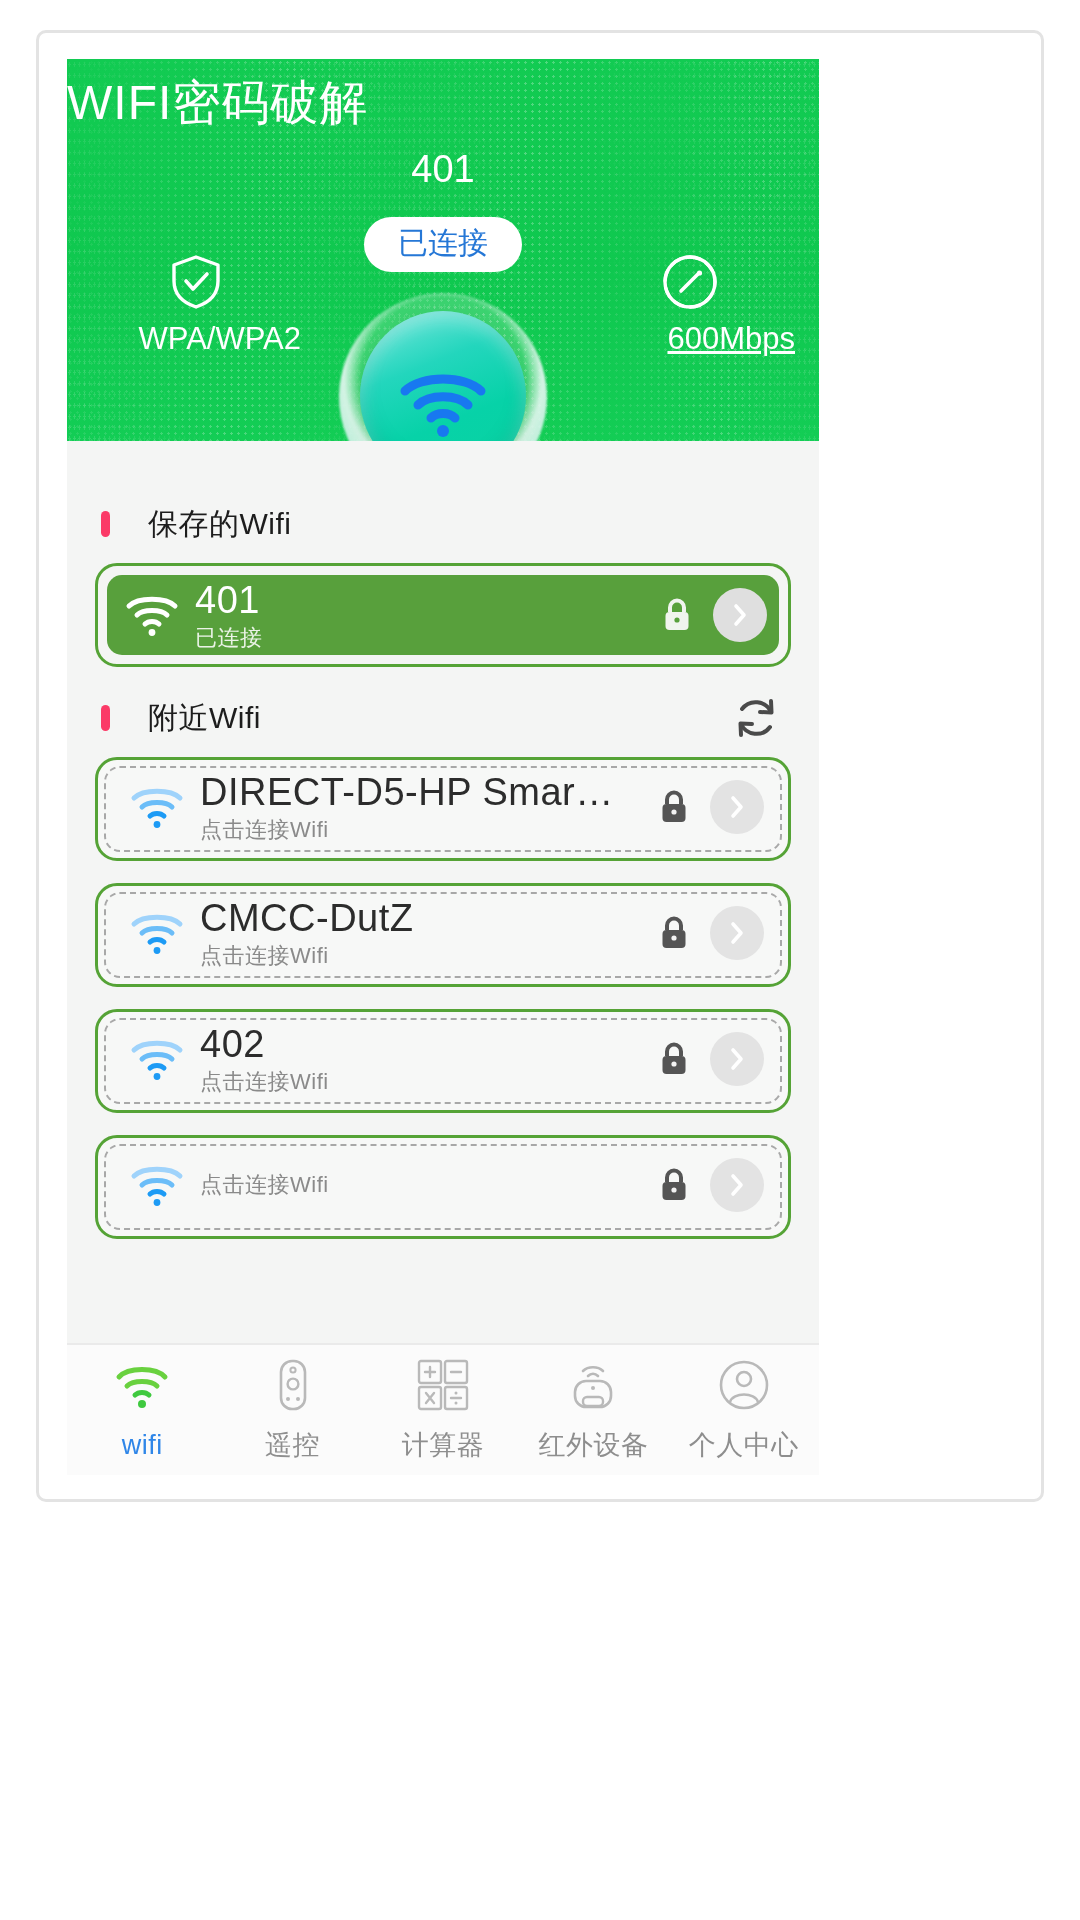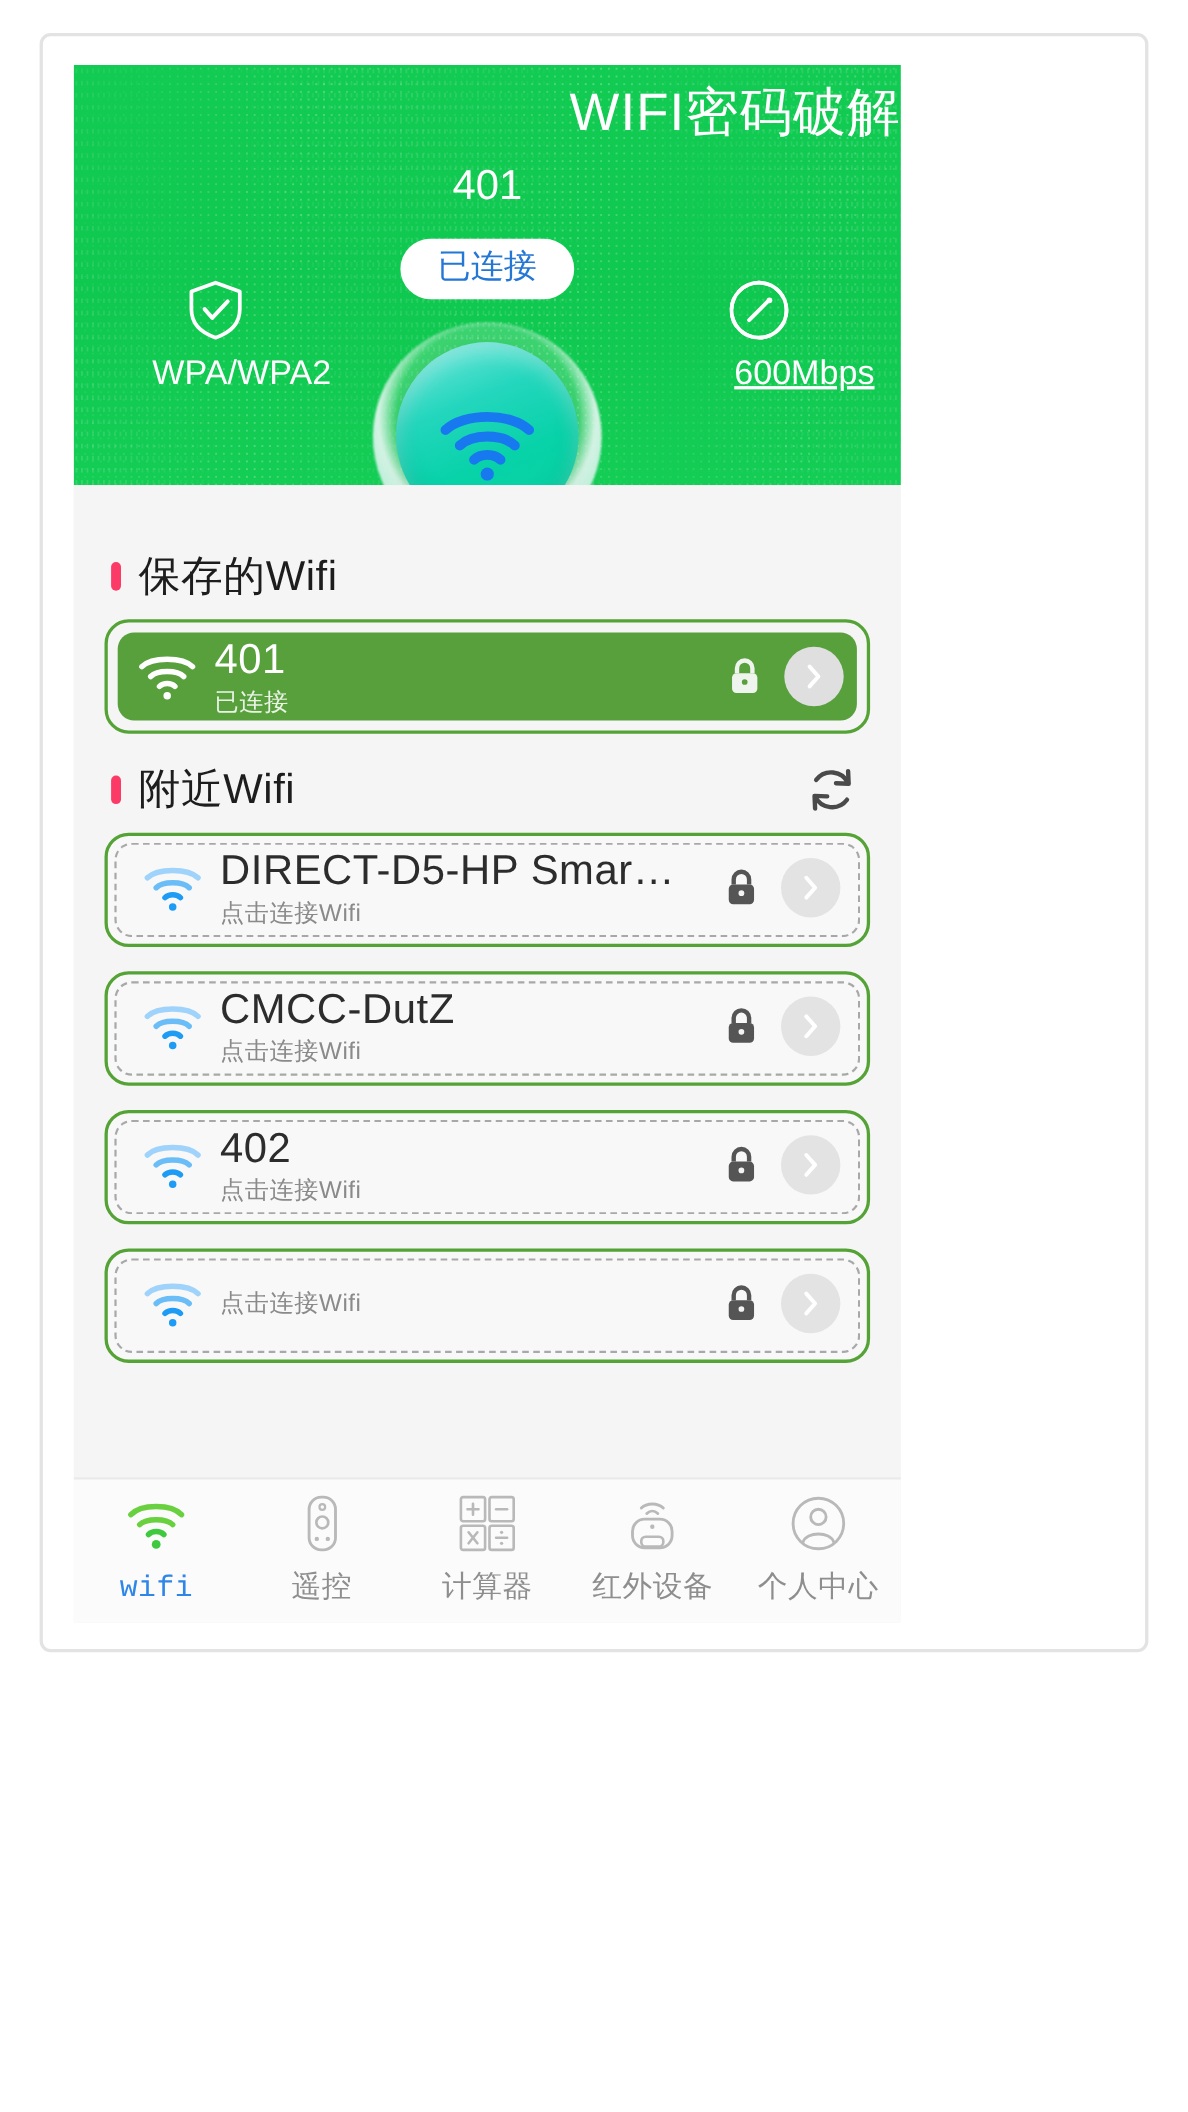--- a/index.html
+++ b/index.html
@@ -62,21 +62,21 @@
     background-size: 5px 11px;
     -webkit-mask-image: linear-gradient(80deg, rgba(0,0,0,.7) 0%, transparent 20%, rgba(0,0,0,.6) 46%, transparent 66%, rgba(0,0,0,.55) 92%);
     mask-image: linear-gradient(80deg, rgba(0,0,0,.7) 0%, transparent 20%, rgba(0,0,0,.6) 46%, transparent 66%, rgba(0,0,0,.55) 92%);
     pointer-events: none;
   }
 
   .app-title {
     position: absolute;
     top: 10px;
     left: 0; right: 0;
-    text-align: right;
+    text-align: left;
     color: #ffffff;
     font-size: 48px;
     font-weight: 400;
     letter-spacing: 1px;
     line-height: 68px;
   }
   .ssid-name {
     position: absolute;
     top: 84px;
     left: 0; right: 0;
@@ -169,25 +169,26 @@
   }
   .sec-bullet {
     width: 9px;
     height: 26px;
     border-radius: 5px;
     background: #fb3a67;
     margin-right: 16px;
     flex: none;
   }
   .sec-title {
-    font-size: 38px;
+    font-size: 30px;
     color: #1d1d1d;
     font-weight: 400;
     letter-spacing: 0.5px;
     line-height: 50px;
+    margin-left: 22px;
   }
   .sec-spacer { flex: 1 1 auto; }
   .refresh-btn {
     width: 58px;
     height: 58px;
     display: flex;
     align-items: center;
     justify-content: center;
   }
 
@@ -280,21 +281,20 @@
     align-items: center;
   }
   .tab {
     flex: 1 1 0;
     height: 100%;
     display: flex;
     flex-direction: column;
     align-items: center;
     justify-content: center;
     gap: 16px;
-    font-family: Liberation Mono, monospace;
   }
   .tab .tab-ic { height: 54px; display: flex; align-items: flex-end; justify-content: center; }
   .tab .tab-lb {
     font-size: 27px;
     color: #8e8e8e;
     line-height: 36px;
     letter-spacing: 0.5px;
   }
   .tab.active .tab-lb { color: #2f86e8; }
 </style>

